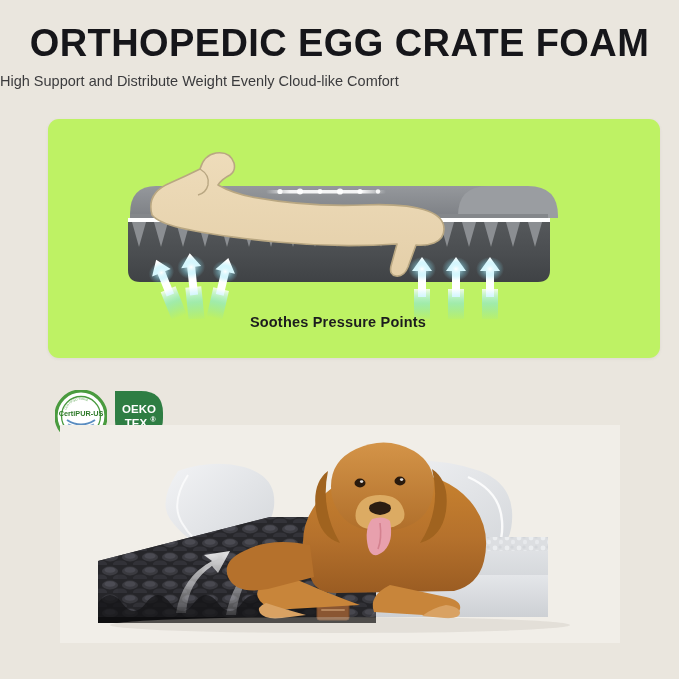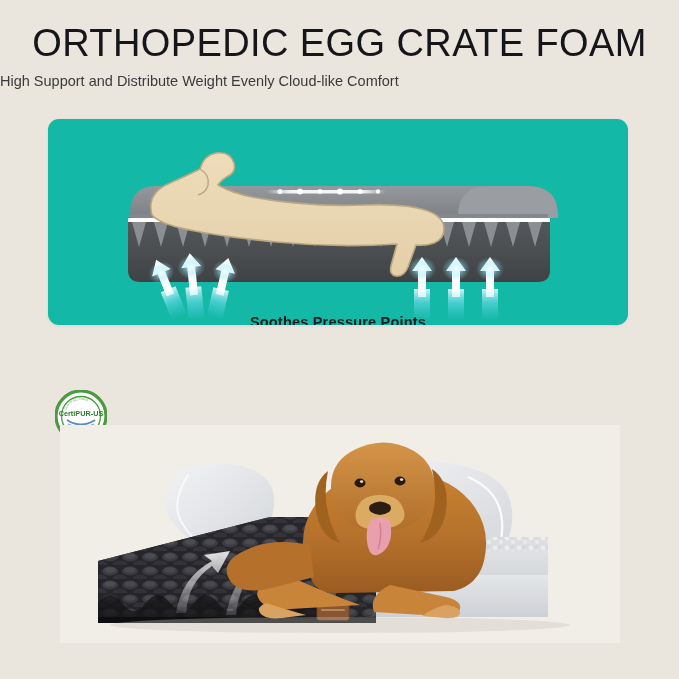--- a/index.html
+++ b/index.html
@@ -10,43 +10,44 @@
     overflow:hidden;
     position:relative;
   }
   .stage{position:relative;width:679px;height:679px;overflow:hidden;}
 
   
   .headline{
     position:absolute;left:0;top:20px;width:679px;
     text-align:center;
     font-size:38px;
-    font-weight:400;
+    font-weight:700;
     letter-spacing:.4px;
     color:#16161a;
     line-height:46px;
     white-space:nowrap;
   }
   .subhead{
     position:absolute;left:0;top:70px;width:679px;
     font-size:14.5px;
     font-weight:400;
     color:#3b3b3d;
     line-height:22px;
     white-space:nowrap;
   }
 
   
   .card{
     position:absolute;left:48px;top:119px;
-    width:580px;height:206px;
-    background:#14b8a6;
+    width:580px;height:239px;
+    background:#bef264;
     border-radius:11px;
     box-shadow:0 1px 3px rgba(120,110,95,.10);
     overflow:hidden;
+    padding-left:32px;
   }
   .diagram{position:absolute;left:0;top:0;width:580px;height:200px;}
   .caption{
     position:absolute;left:0;top:195px;width:580px;
     text-align:center;
     font-size:14.5px;
     font-weight:700;
     color:#1c1c1e;
     letter-spacing:.2px;
     white-space:nowrap;
@@ -229,20 +230,28 @@
         <path d="M12,30 q14,9 28,0" fill="none" stroke="#2f6fb0" stroke-width="2" opacity=".8"></path>
         <path d="M13,34 q13,7 26,0" fill="none" stroke="#2f6fb0" stroke-width="1.4" opacity=".6"></path>
         <text x="26" y="26" text-anchor="middle" font-family="Liberation Sans, sans-serif" font-size="7.3" font-weight="700" fill="#2f7a2a">CertiPUR-US</text>
         <path id="arcTop" d="M10,26 a16,16 0 0 1 32,0" fill="none"></path>
         <text font-family="Liberation Sans, sans-serif" font-size="3" fill="#4a9b3f" opacity=".85">
           <textPath href="#arcTop" startOffset="12%">CERTIFIED FOAM</textPath>
         </text>
       </svg>
     </div>
 
+    <div class="badge-oeko">
+      <svg width="54" height="54" viewBox="0 0 54 54" xmlns="http://www.w3.org/2000/svg">
+        <path d="M3,3 h26 q22,0 22,22 v5 q0,22 -22,22 h-6 q-20,0 -20,-20 z" fill="#2e7d43"></path>
+        <text x="27" y="25" text-anchor="middle" font-family="Liberation Sans, sans-serif" font-size="11.5" font-weight="700" fill="#ffffff">OEKO</text>
+        <text x="24" y="39" text-anchor="middle" font-family="Liberation Sans, sans-serif" font-size="11.5" font-weight="700" fill="#ffffff">TEX</text>
+        <text x="41" y="34" text-anchor="middle" font-family="Liberation Sans, sans-serif" font-size="7" font-weight="700" fill="#ffffff">®</text>
+      </svg>
+    </div>
   </div>
 
   <div class="photo">
     <svg width="560" height="218" viewBox="0 0 560 218" xmlns="http://www.w3.org/2000/svg">
       <defs>
         <linearGradient id="foamG" x1="0" y1="0" x2="0" y2="1">
           <stop offset="0%" stop-color="#3a3a3f"></stop>
           <stop offset="45%" stop-color="#27272b"></stop>
           <stop offset="100%" stop-color="#161619"></stop>
         </linearGradient>

